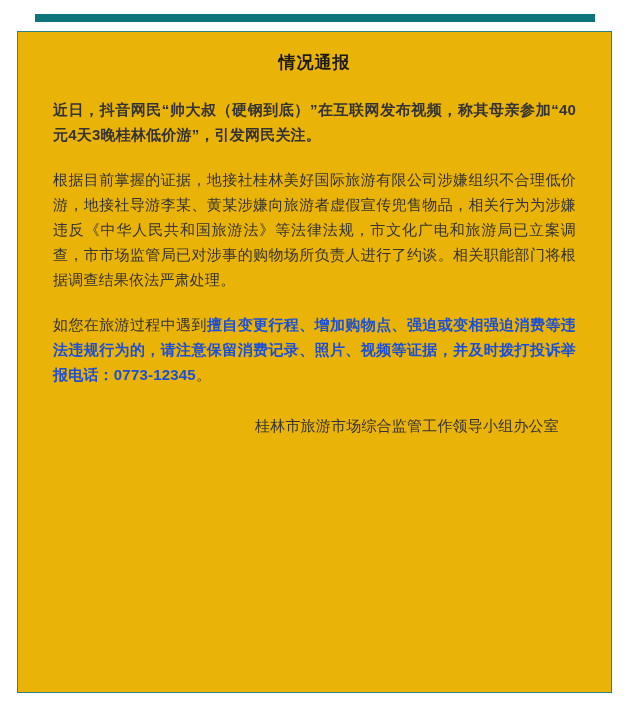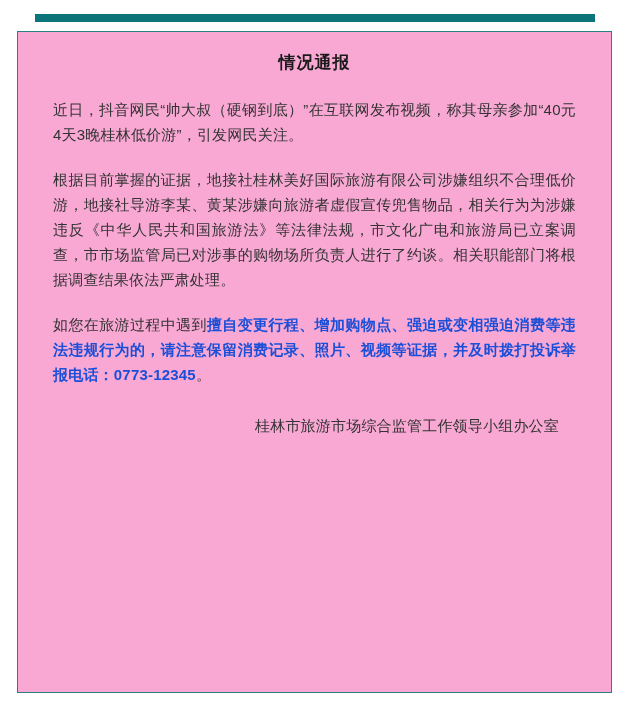--- a/index.html
+++ b/index.html
@@ -33,21 +33,21 @@
 
   
   .notice-card {
     position: absolute;
     left: 17px;
     top: 31px;
     width: 595px;
     height: 662px;
     box-sizing: border-box;
     border: 1.5px solid #2a8185;
-    background: #f9a8d4;
+    background: #eab308;
     padding: 0 18px;
   }
 
   .notice-title {
     text-align: center;
     font-size: 17px;
     font-weight: bold;
     color: #1a1a1a;
     letter-spacing: 1px;
     margin-top: 19px;
@@ -97,21 +97,21 @@
 
 <div class="page">
 
   <div class="top-rule" style="background: rgb(13, 116, 121);"></div>
 
   <div class="notice-card" style="border-color: rgb(42, 129, 133);">
 
     <h1 class="notice-title">情况通报</h1>
 
     <div class="body-wrap">
-      <p class="para" style="color: rgb(51, 51, 51);"><span>近日，抖音网民“帅大叔（硬钢到底）”在互联网发布视频，称其母亲参加“40元4天3晚桂林低价游”，引发网民关注。</span></p>
+      <p class="para" style="color: rgb(51, 51, 51); font-weight: bold;"><span>近日，抖音网民“帅大叔（硬钢到底）”在互联网发布视频，称其母亲参加“40元4天3晚桂林低价游”，引发网民关注。</span></p>
       <p class="para" style="color: rgb(51, 51, 51);"><span>根据目前掌握的证据，地接社桂林美好国际旅游有限公司涉嫌组织不合理低价游，地接社导游李某、黄某涉嫌向旅游者虚假宣传兜售物品，相关行为为涉嫌违反《中华人民共和国旅游法》等法律法规，市文化广电和旅游局已立案调查，市市场监管局已对涉事的购物场所负责人进行了约谈。相关职能部门将根据调查结果依法严肃处理。</span></p>
       <p class="para" style="color: rgb(51, 51, 51);"><span>如您在旅游过程中遇到</span><span class="em-blue" style="color: rgb(27, 79, 216);">擅自变更行程、增加购物点、强迫或变相强迫消费等违法违规行为的，请注意保留消费记录、照片、视频等证据，并及时拨打投诉举报电话：0773-12345</span><span>。</span></p>
 
       <div class="sig-block">
         <div class="sig-org" style="color: rgb(51, 51, 51);">桂林市旅游市场综合监管工作领导小组办公室</div>
 
       </div>
     </div>
 
   </div>

